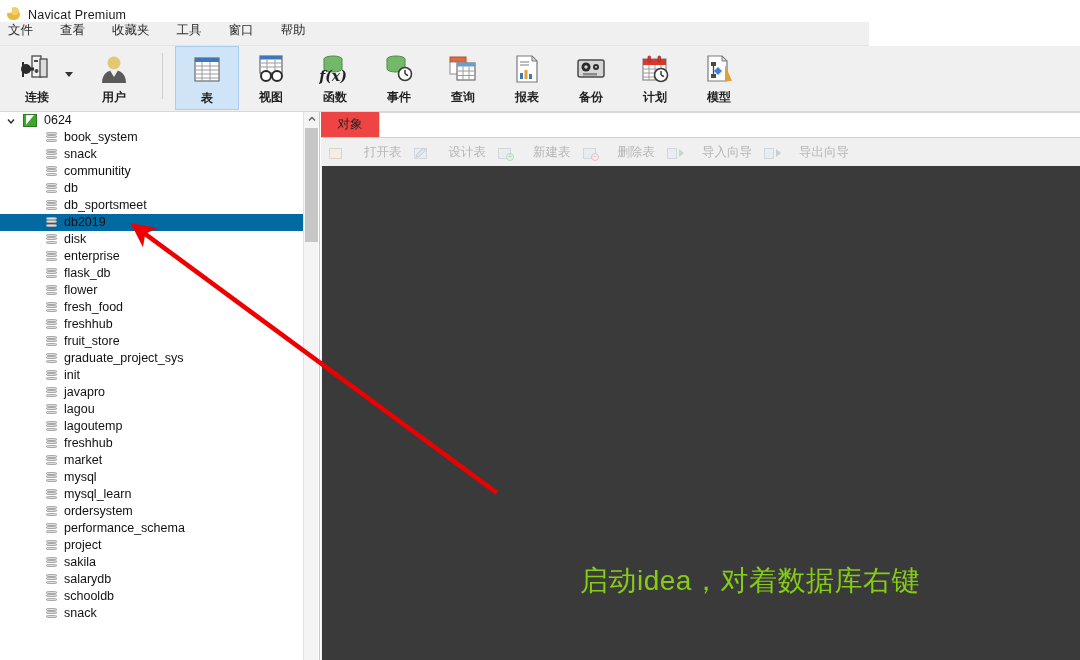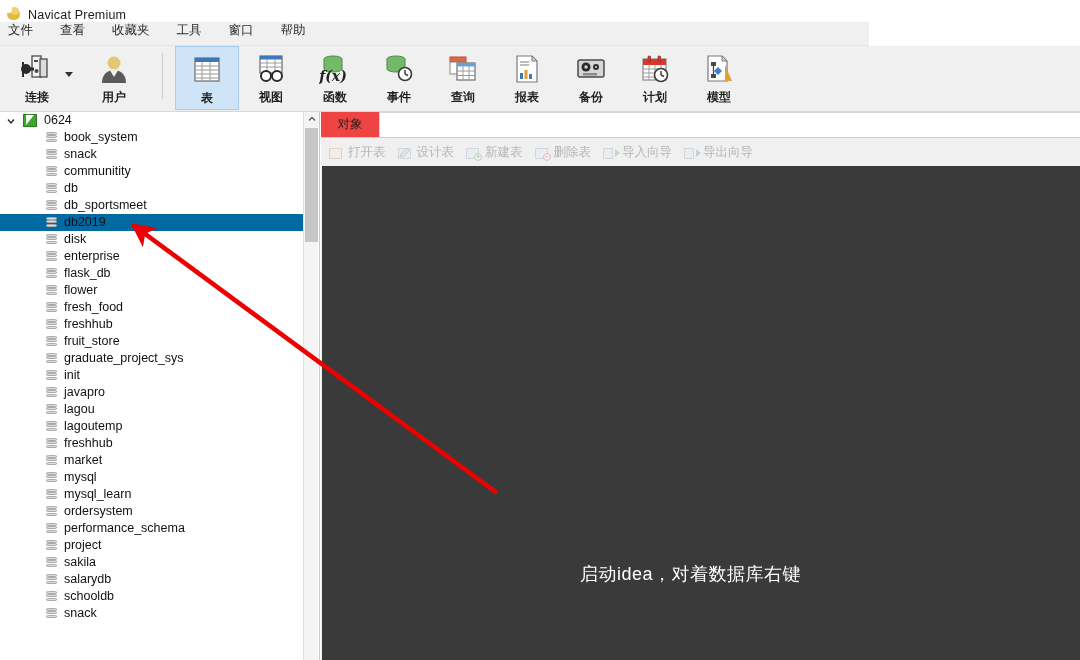--- a/index.html
+++ b/index.html
@@ -205,20 +205,21 @@
     background: #f0f0f0;
     display: flex; align-items: center;
     padding-left: 8px;
   }
   .obj-btn {
     display: flex; align-items: center;
     margin-right: 12px;
     font-size: 12.5px; color: #b6b6b6;
     cursor: default;
     white-space: nowrap;
+    gap: 16px;
   }
   .obj-ico {
     width: 15px; height: 14px; margin-right: 4px; flex: 0 0 auto;
     position: relative; opacity: .55;
   }
   .oi-base {
     position: absolute; left: 0; top: 2px; width: 13px; height: 11px;
     background: #e6ebf0; border: 1px solid #b9c4ce;
   }
   .oi-badge {
@@ -244,21 +245,21 @@
 
   
   .canvas {
     position: absolute; left: 1px; top: 54px;
     width: 758px; height: 494px;
     background: #3a3a3a;
     overflow: hidden;
   }
   .annotation {
     position: absolute; left: 258px; top: 396px;
-    font-size: 18px; color: #ffffff;
+    font-size: 28px; color: #84cc16;
     white-space: nowrap;
     letter-spacing: .5px;
   }
 
   
   .arrow-layer {
     position: absolute; left: 0; top: 0; width: 1080px; height: 660px;
     pointer-events: none;
   }
 </style>

